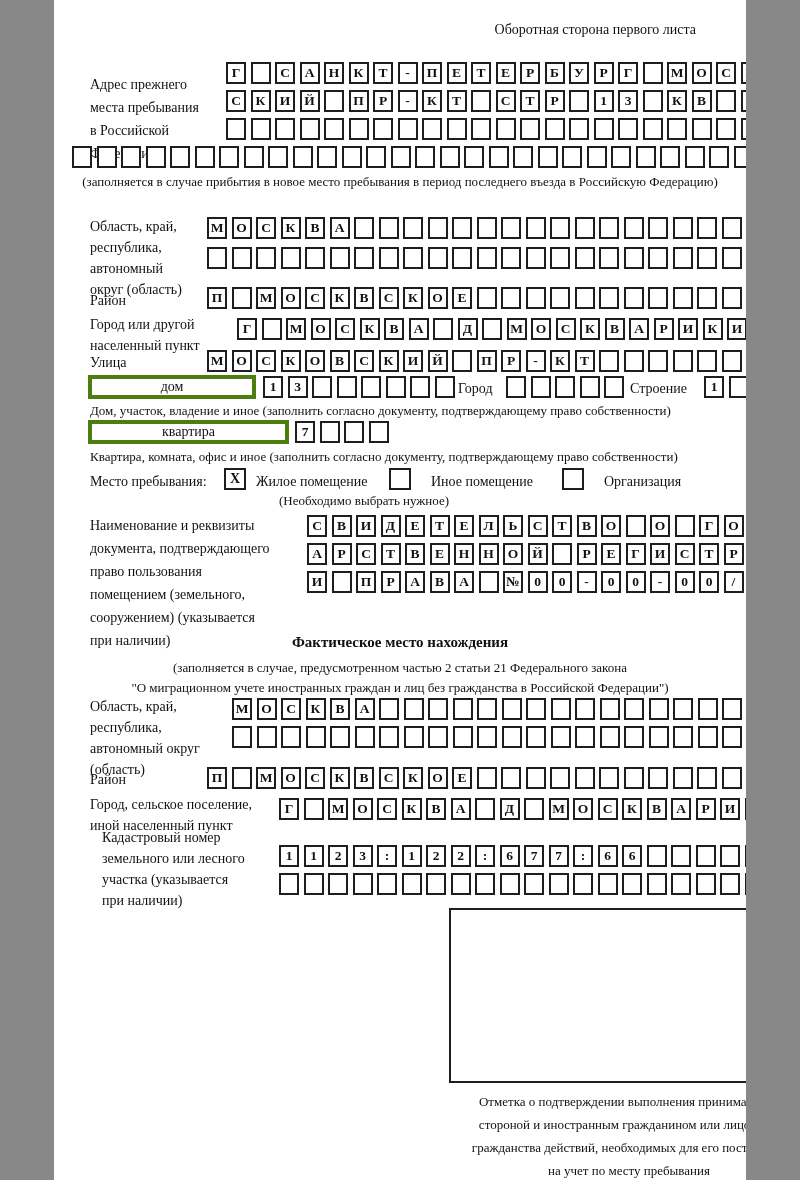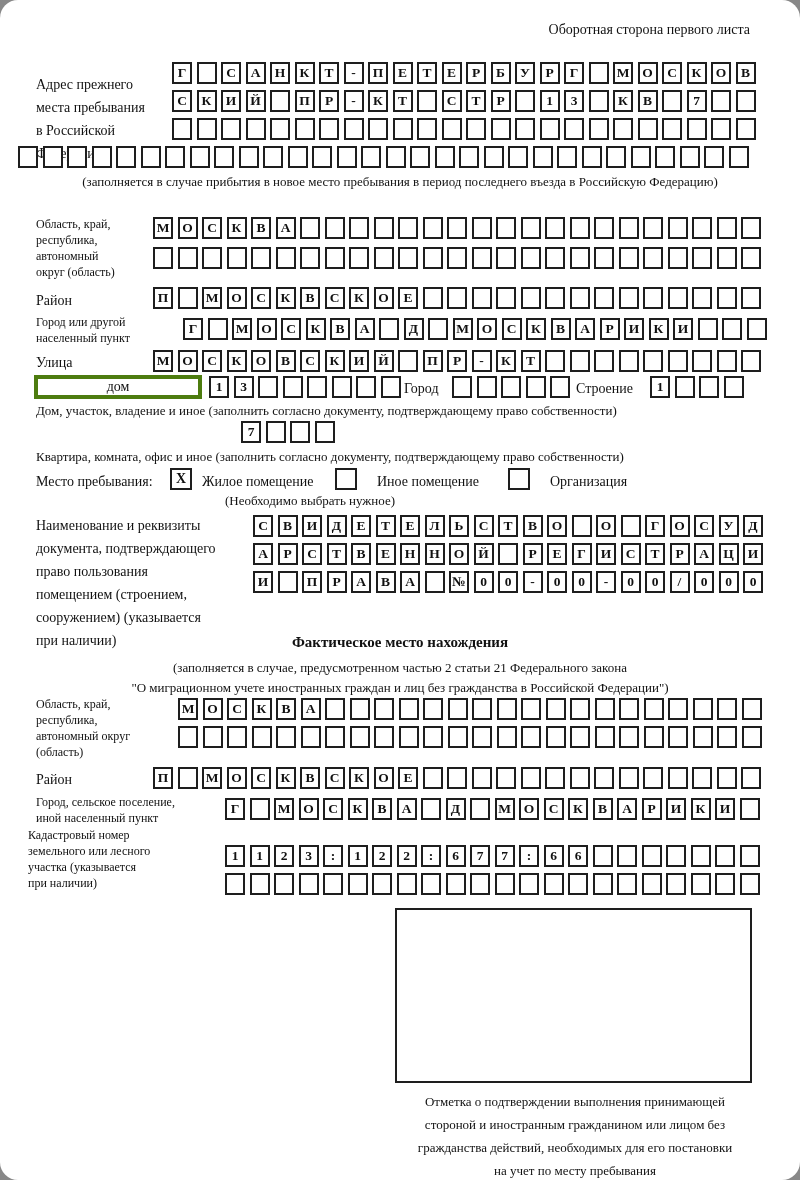--- a/index.html
+++ b/index.html
@@ -1,22 +1,22 @@
 <!DOCTYPE html>
 <html><head>
 <meta charset="utf-8">
 <style>
   html,body{margin:0;padding:0;background:#888;}
   .page{
-    position:relative;width:800px;height:1180px;margin:0 auto;background:#ffffff;
-    font-family:"Liberation Serif","DejaVu Serif",serif;color:#111;overflow:hidden;border-radius:18px;
+    position:relative;width:692px;height:1180px;margin:0 auto;background:#ffffff;
+    font-family:"Liberation Serif","DejaVu Serif",serif;color:#111;overflow:hidden;
   }
   .txt{position:absolute;white-space:pre-line;}
   .label{font-size:14px;line-height:23px;}
-  .label-tight{font-size:12px;line-height:16px;}
+  .label-tight{font-size:14px;line-height:21px;}
   .caption{font-size:13px;line-height:16px;text-align:center;}
   .center{left:0;right:0;text-align:center;white-space:normal;}
   .heading{font-weight:bold;font-size:15px;}
   .cellrow{position:absolute;display:flex;gap:4.5px;}
   .cell{
     width:20px;height:22px;box-sizing:border-box;border:2px solid #1e1e1e;background:#fff;
     display:flex;align-items:center;justify-content:center;
     font-size:13.5px;font-weight:600;flex:0 0 auto;
   }
   .bar{
@@ -320,41 +320,42 @@
     </div>
   <div class="txt label" style="left:576px;top:377px;">Строение</div>
   <div class="cellrow" style="left:650px;top:376px;">
       <span class="cell">1</span>
       <span class="cell"></span>
       <span class="cell"></span>
       <span class="cell"></span>
     </div>
   <div class="txt caption" style="left:36px;top:403px;">Дом, участок, владение и иное (заполнить согласно документу, подтверждающему право собственности)</div>
 
+  <div class="bar" style="left:34px;top:420px;width:201px;">квартира</div>
   <div class="cellrow" style="left:241px;top:421px;">
       <span class="cell">7</span>
       <span class="cell"></span>
       <span class="cell"></span>
       <span class="cell"></span>
     </div>
   <div class="txt caption" style="left:36px;top:449px;">Квартира, комната, офис и иное (заполнить согласно документу, подтверждающему право собственности)</div>
 
   <div class="txt label" style="left:36px;top:470px;">Место пребывания:</div>
   <div class="checkbox" style="left:170px;top:468px;">X</div>
   <div class="txt label" style="left:202px;top:470px;">Жилое помещение</div>
   <div class="checkbox" style="left:335px;top:468px;"></div>
   <div class="txt label" style="left:377px;top:470px;">Иное помещение</div>
   <div class="checkbox" style="left:508px;top:468px;"></div>
   <div class="txt label" style="left:550px;top:470px;">Организация</div>
   <div class="txt caption" style="left:225px;top:493px;">(Необходимо выбрать нужное)</div>
 
   <div class="txt label" style="left:36px;top:514px;width:215px;">Наименование и реквизиты
 документа, подтверждающего
 право пользования
-помещением (строением,
+помещением (земельного,
 сооружением) (указывается
 при наличии)</div>
   <div class="cellrow" style="left:253px;top:515px;">
       <span class="cell">С</span>
       <span class="cell">В</span>
       <span class="cell">И</span>
       <span class="cell">Д</span>
       <span class="cell">Е</span>
       <span class="cell">Т</span>
       <span class="cell">Е</span>
@@ -530,21 +531,21 @@
       <span class="cell">К</span>
       <span class="cell">В</span>
       <span class="cell">А</span>
       <span class="cell">Р</span>
       <span class="cell">И</span>
       <span class="cell">К</span>
       <span class="cell">И</span>
       <span class="cell"></span>
     </div>
 
-  <div class="txt label-tight" style="left:28px;top:827px;width:175px;">Кадастровый номер
+  <div class="txt label-tight" style="left:48px;top:827px;width:175px;">Кадастровый номер
 земельного или лесного
 участка (указывается
 при наличии)</div>
   <div class="cellrow" style="left:225px;top:845px;">
       <span class="cell">1</span>
       <span class="cell">1</span>
       <span class="cell">2</span>
       <span class="cell">3</span>
       <span class="cell">:</span>
       <span class="cell">1</span>

